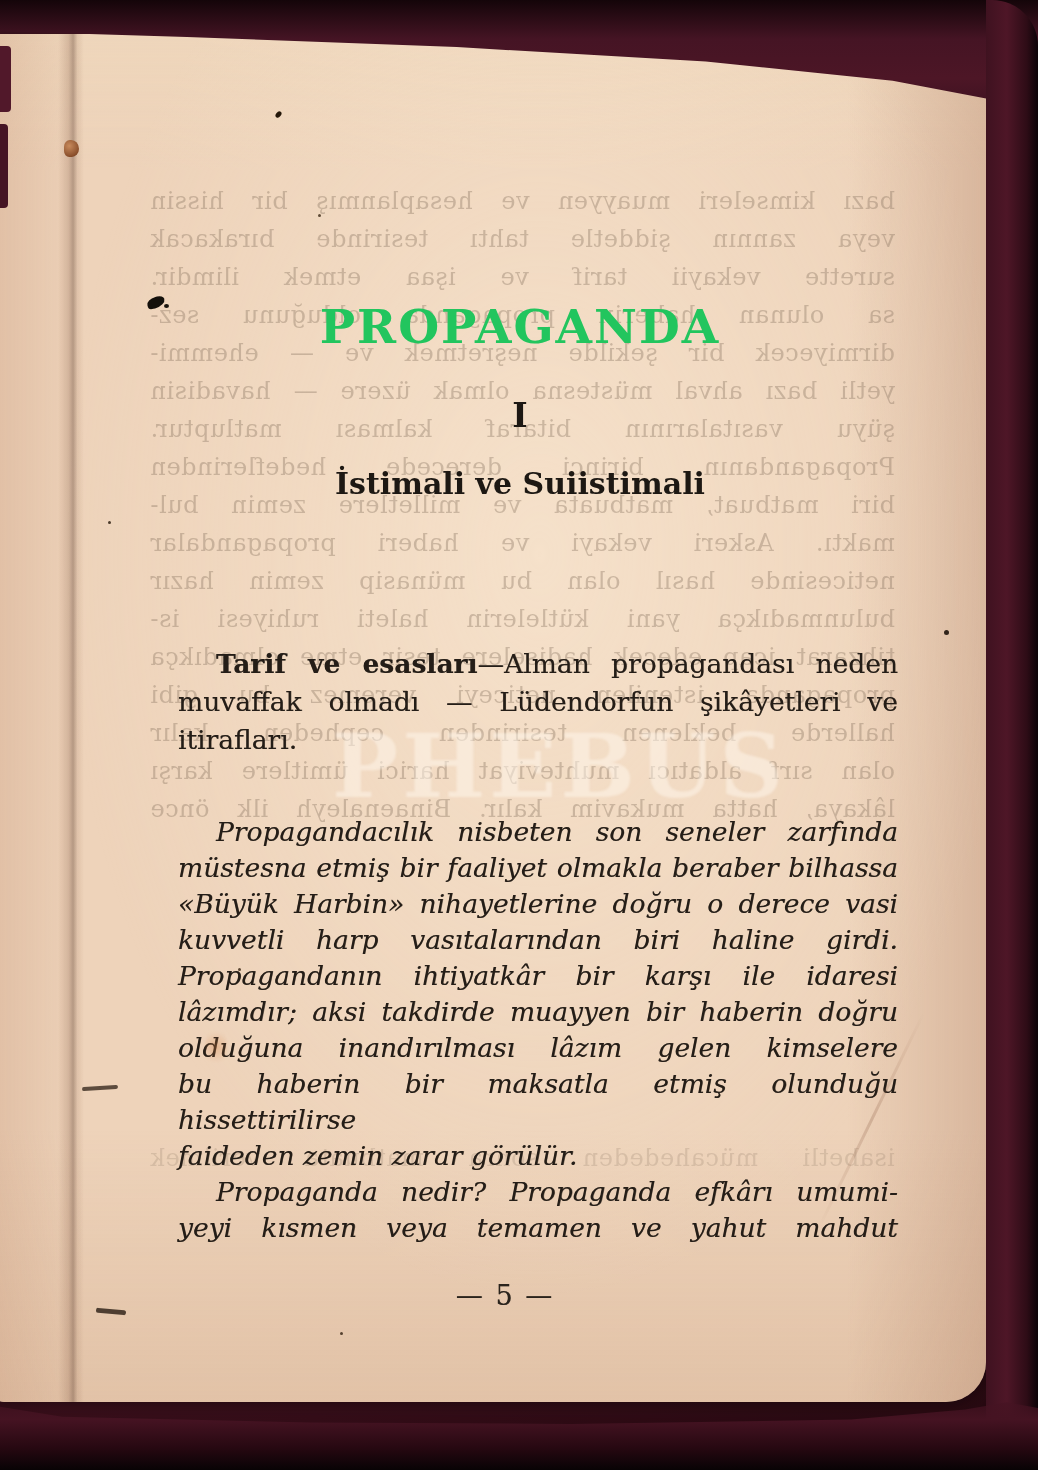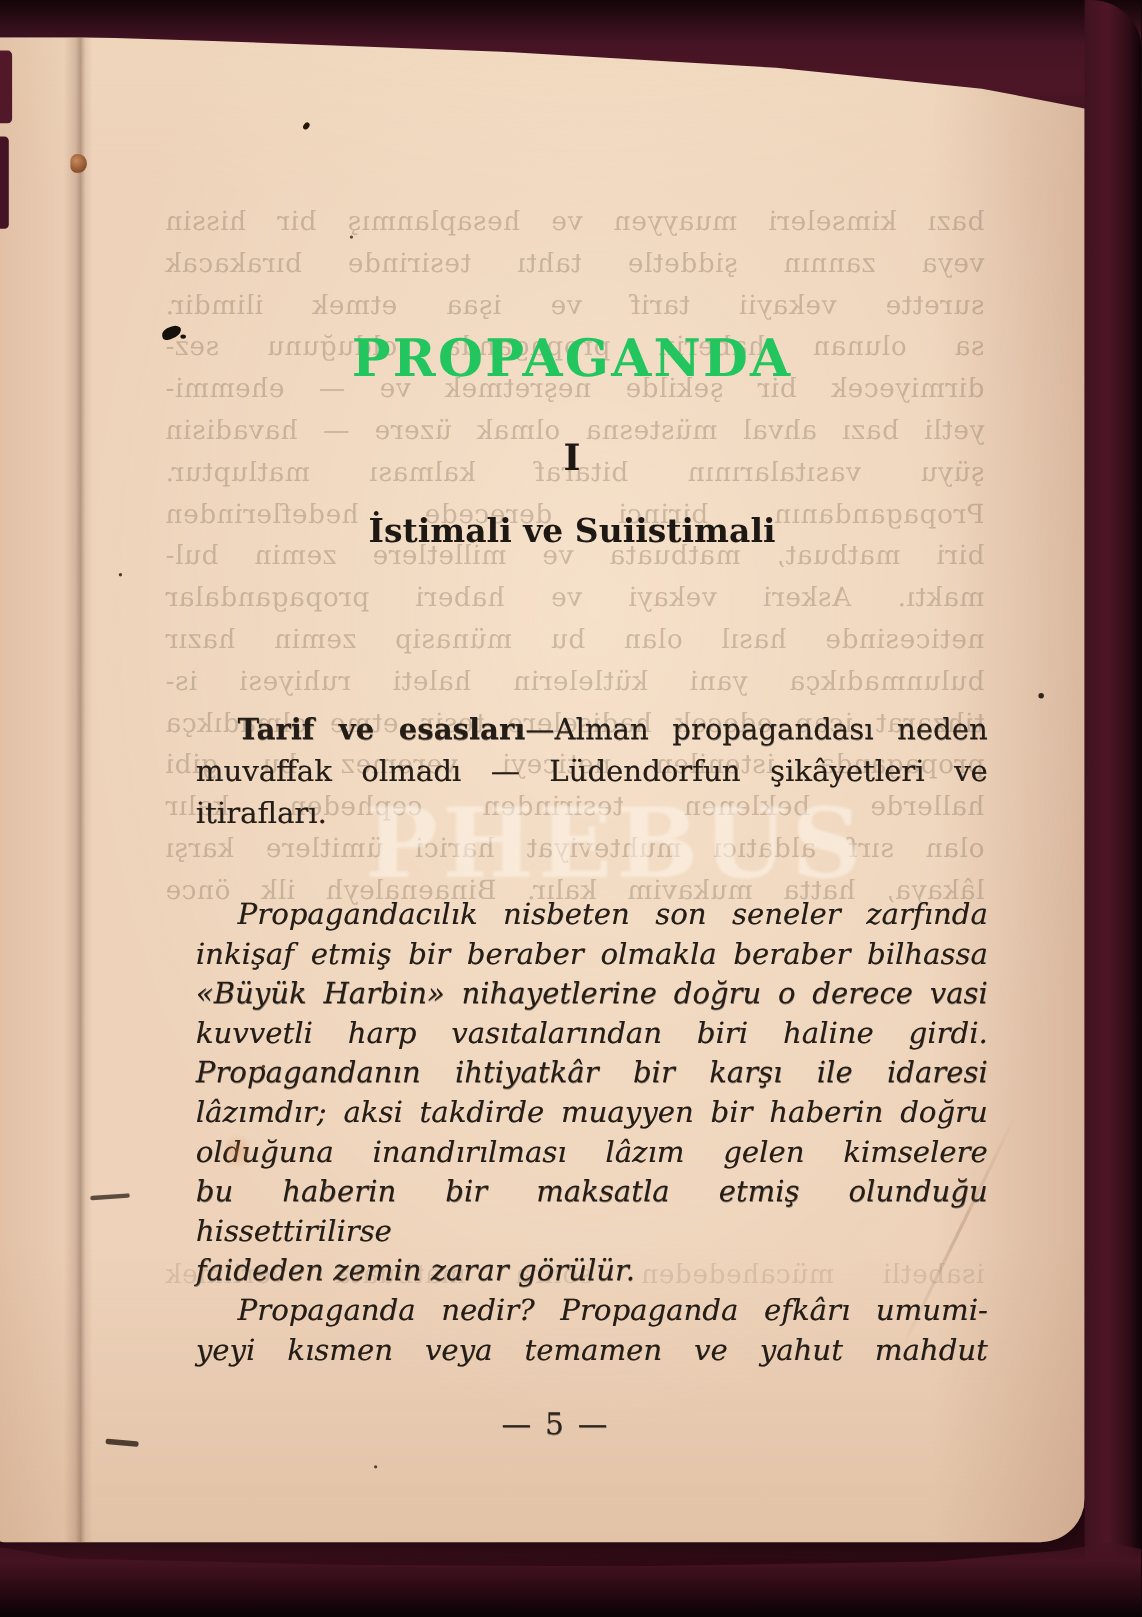--- a/index.html
+++ b/index.html
@@ -152,21 +152,21 @@
   <div class="sec-title">İstimali ve Suiistimali</div>
 
   <div class="lead">
     <div class="line indent"><span class="lead-bold">Tarif ve esasları</span><span>—Alman propagandası neden</span></div>
     <div class="line">muvaffak olmadı — Lüdendorfun şikâyetleri ve</div>
     <div class="line left">itirafları.</div>
   </div>
 
   <div class="body-block">
     <div class="line indent">Propagandacılık nisbeten son seneler zarfında</div>
-    <div class="line">inkişaf etmiş bir beraber olmakla beraber bilhassa</div>
+    <div class="line">müstesna etmiş bir faaliyet olmakla beraber bilhassa</div>
     <div class="line">«Büyük Harbin» nihayetlerine doğru o derece vasi</div>
     <div class="line">kuvvetli harp vasıtalarından biri haline girdi.</div>
     <div class="line">Propagandanın ihtiyatkâr bir karşı ile idaresi</div>
     <div class="line">lâzımdır; aksi takdirde muayyen bir haberin doğru</div>
     <div class="line">olduğuna inandırılması lâzım gelen kimselere</div>
     <div class="line">bu haberin bir maksatla etmiş olunduğu hissettirilirse</div>
     <div class="line left">faideden zemin zarar görülür.</div>
     <div class="line indent">Propaganda nedir? Propaganda efkârı umumi-</div>
     <div class="line">yeyi kısmen veya temamen ve yahut mahdut</div>
   </div>

